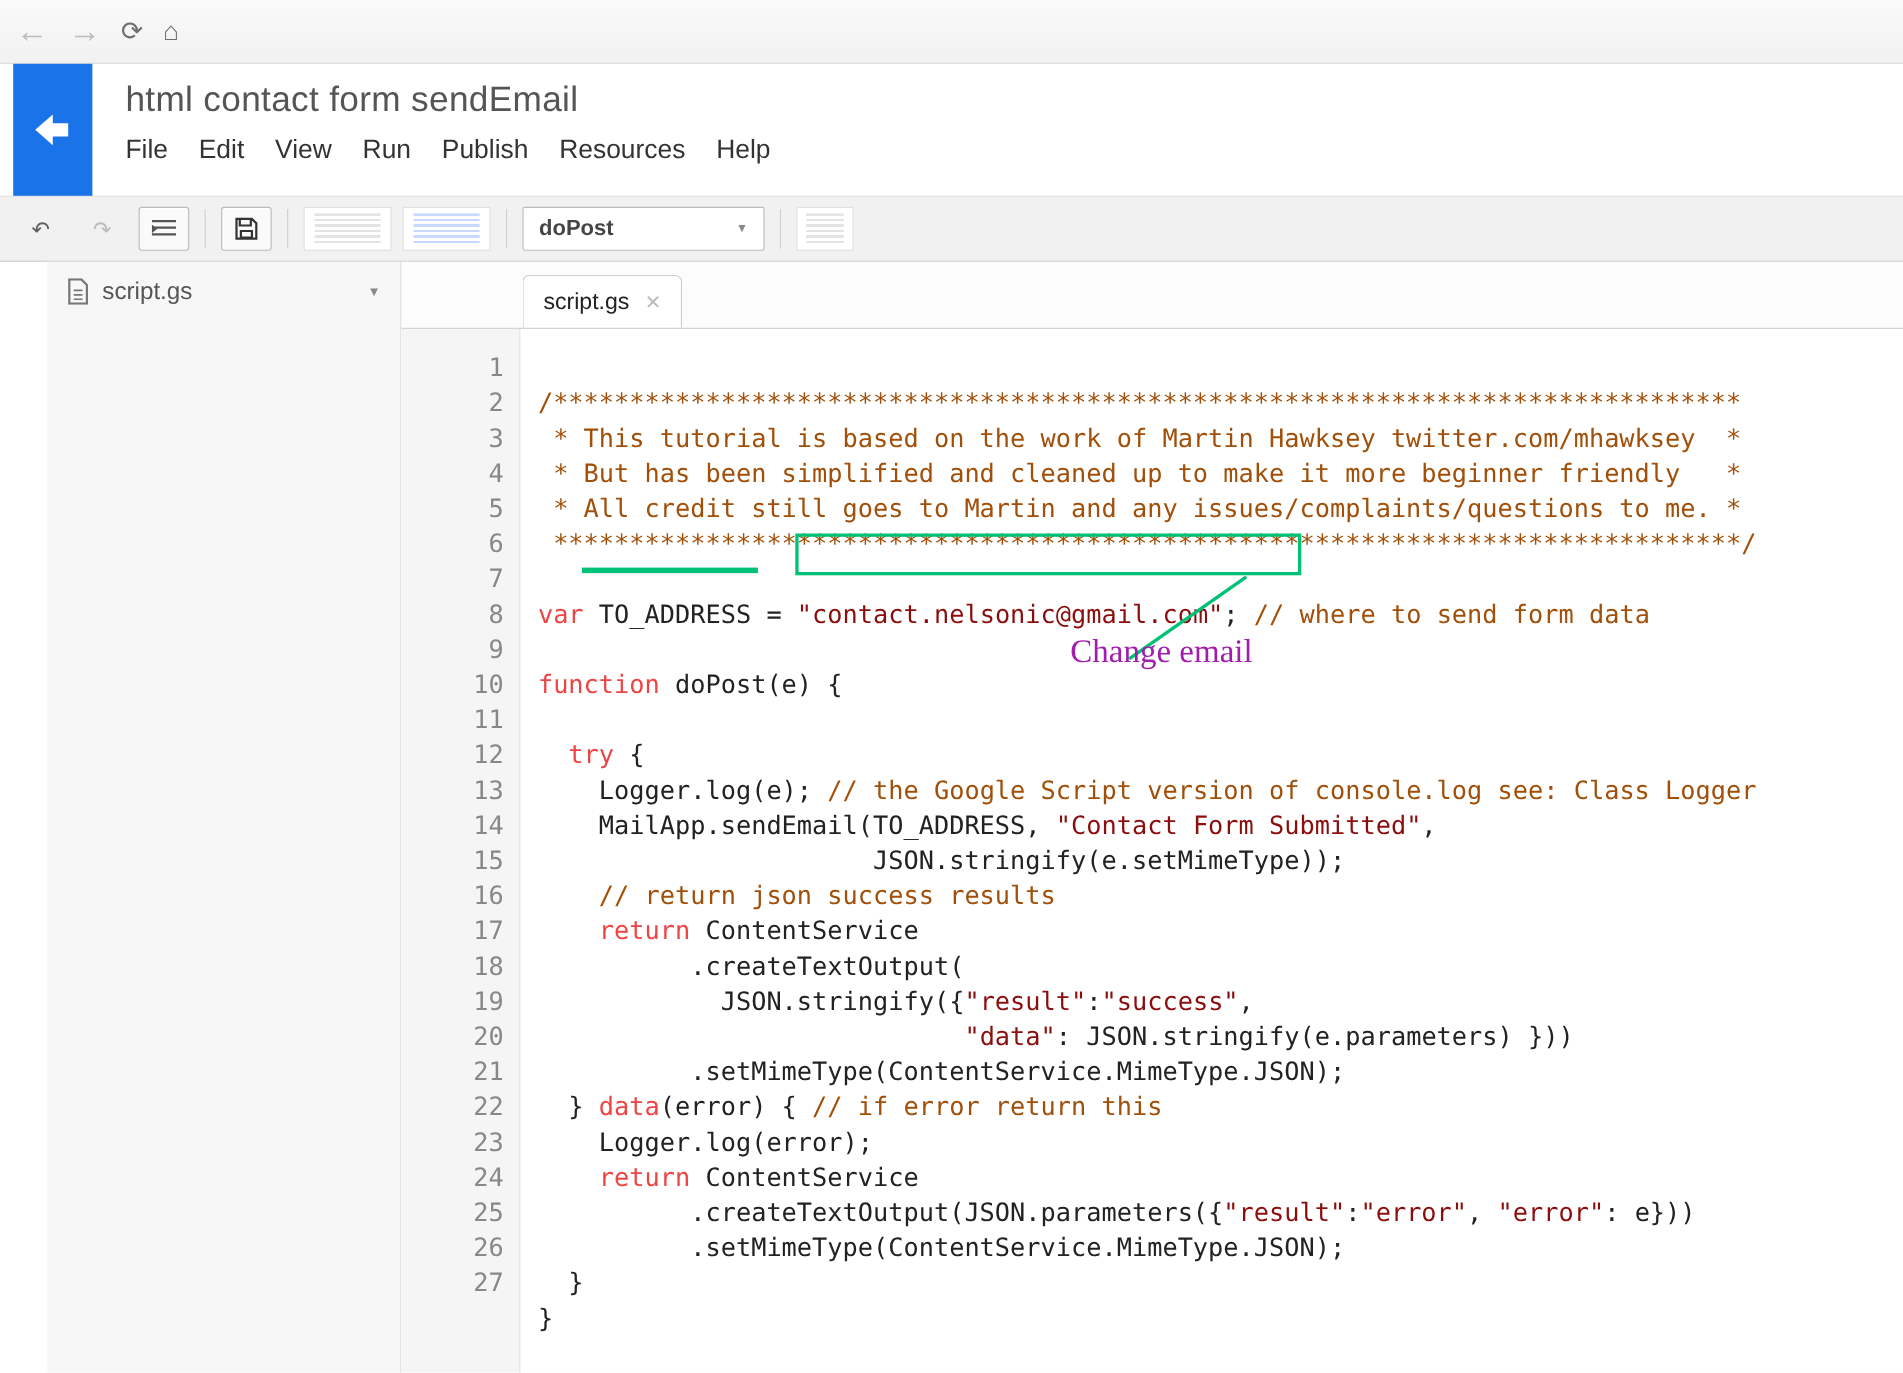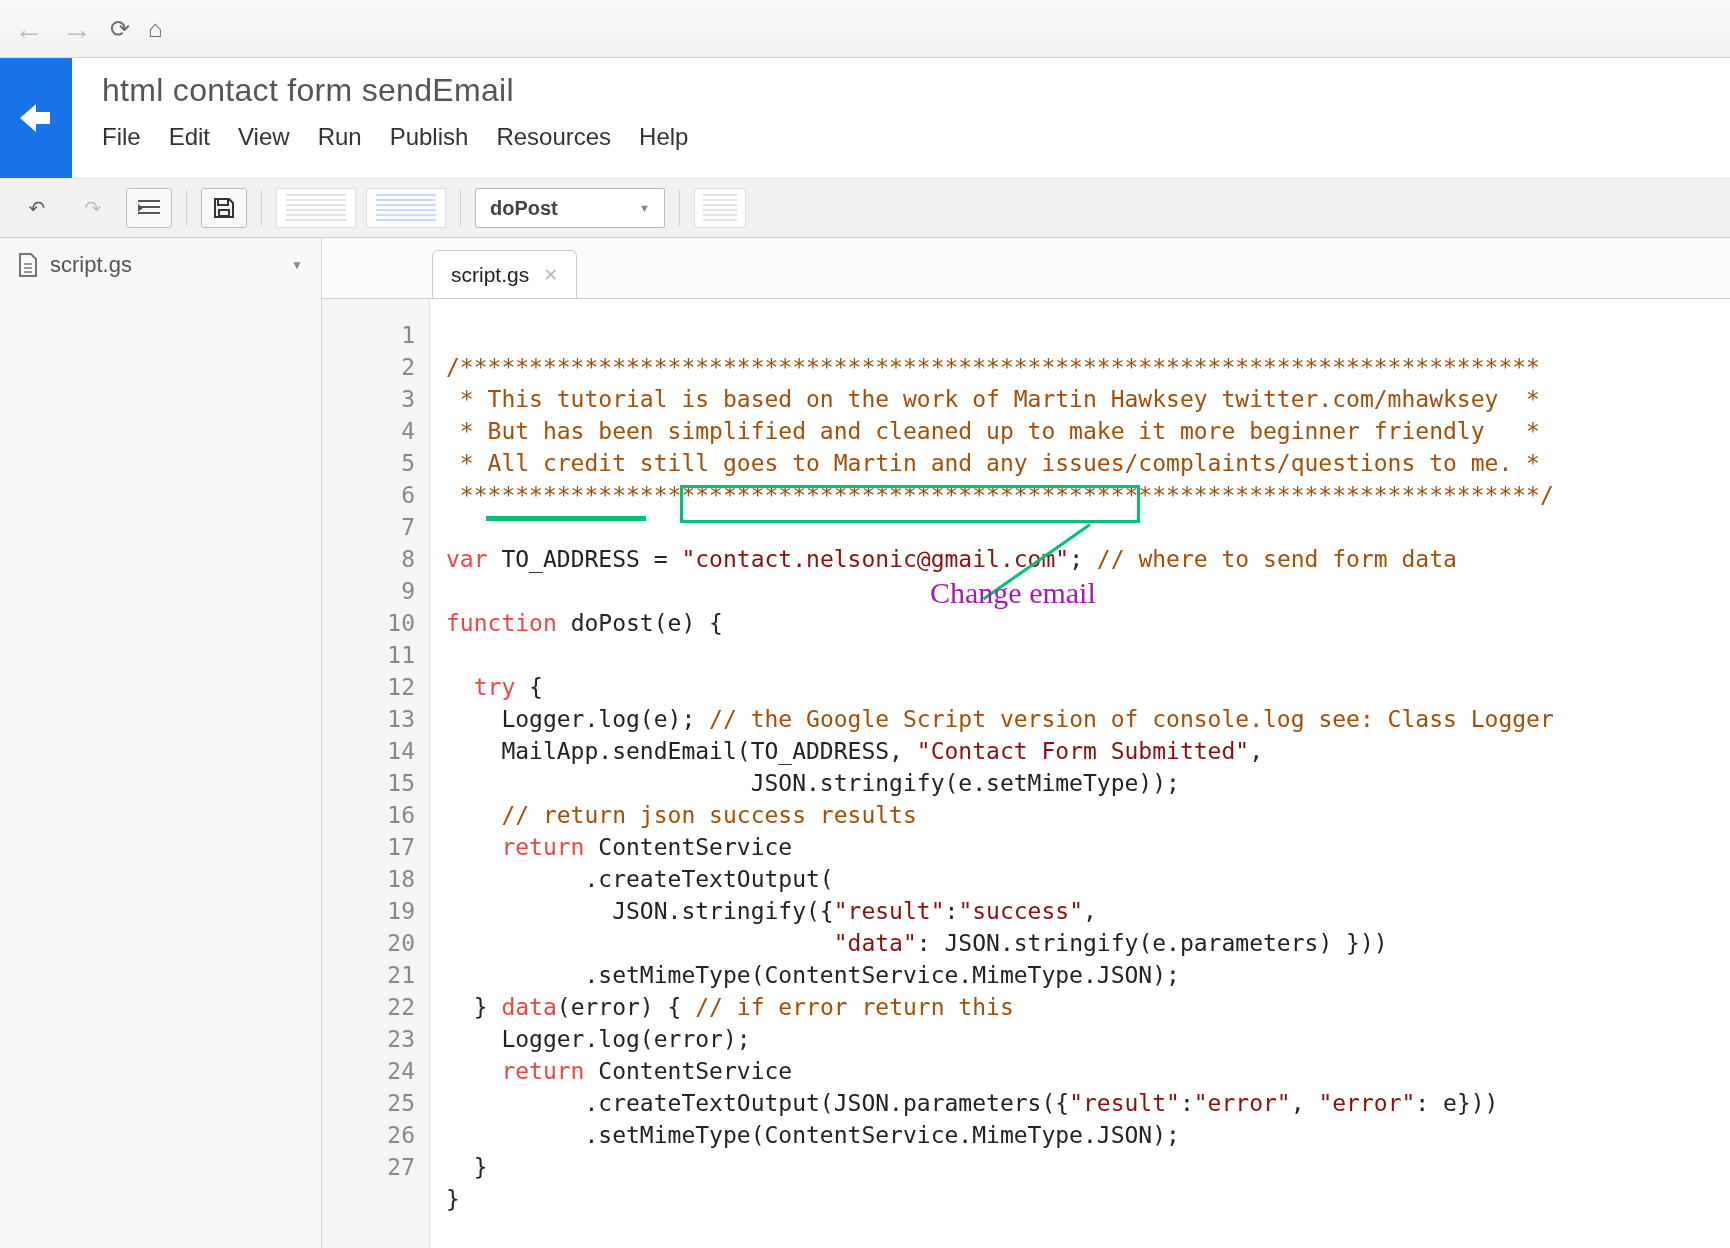--- a/index.html
+++ b/index.html
@@ -11,40 +11,40 @@
 .nav-btn { color:#6e6e6e; font-size:24px; }
 .home-btn { color:#6e6e6e; font-size:24px; }
 .url-wrap { flex:1; display:flex; align-items:center; height:40px; background:#fff; border:1px solid #d8d8d8; border-radius:4px; padding:0 12px; gap:10px; overflow:hidden; }
 .lock { width:18px; height:22px; }
 .lock svg { display:block; }
 .url { font-size:23px; white-space:nowrap; overflow:hidden; }
 .url-https { color:#0a8f3f; }
 .url-rest { color:#8a8a8a; }
 
 
-.app-head { display:flex; height:120px; }
+.app-head { display:flex; height:120px;padding-left:12px; }
 .app-logo { width:72px; background:#1a73e8; display:flex; align-items:center; justify-content:center; }
 .app-logo svg { width:40px; height:40px; fill:#fff; }
 .app-title-block { padding:14px 0 0 30px; }
 .app-title { font-size:32px; color:#555; font-weight:400; letter-spacing:0.3px; }
 .app-menus { display:flex; gap:28px; margin-top:14px; }
 .app-menus span { font-size:24px; color:#333; cursor:pointer;text-align:center; }
 
 
 .toolbar { height:60px; background:#f1f1f1; border-top:1px solid #e3e3e3; border-bottom:1px solid #ccc; display:flex; align-items:center; padding:0 14px; gap:10px; }
 .tbtn { width:46px; height:40px; border:1px solid transparent; border-radius:3px; display:flex; align-items:center; justify-content:center; color:#5f5f5f; font-size:20px; cursor:pointer; }
 .tbtn.boxed { border-color:#bbb; background:#fafafa; box-shadow:inset 0 1px 0 #fff; }
 .tb-sep { width:1px; height:36px; background:#d0d0d0; margin:0 4px; }
 .preview-thumb { width:80px; height:40px; border:1px solid #ddd; background:#fff; display:flex; align-items:center; justify-content:center; }
 .preview-thumb span { display:block; width:60px; height:28px; background:repeating-linear-gradient(to bottom,#e3e3e3 0 2px,#fff 2px 5px); }
-.func-select { width:190px; height:40px; border:1px solid #bbb; background:#fff; display:flex; align-items:center; justify-content:space-between; padding:0 14px; border-radius:2px; font-size:20px; font-weight:bold; color:#444; }
+.func-select { width:220px; height:40px; border:1px solid #bbb; background:#fff; display:flex; align-items:center; justify-content:space-between; padding:0 14px; border-radius:2px; font-size:20px; font-weight:bold; color:#444; }
 .func-select .caret { font-size:11px; color:#888; }
 
 
-.main { display:flex; height:calc(1248px - 58px - 120px - 60px); }
+.main { display:flex; height:calc(1248px - 58px - 120px - 60px);padding-left:43px; }
 .sidebar { width:322px; background:#f7f7f7; border-right:1px solid #d6d6d6; padding:14px 18px; }
 .side-file { display:flex; align-items:center; gap:12px; color:#555; font-size:22px; }
 .side-file .caret { margin-left:auto; color:#888; font-size:12px; }
 .editor-wrap { flex:1; position:relative; background:#fcfcfc; }
 .tab-strip { height:60px; position:relative; }
 .tab { position:absolute; bottom:0; left:110px; height:48px; background:#fff; border:1px solid #ccc; border-bottom:none; border-radius:6px 6px 0 0; display:flex; align-items:center; gap:14px; padding:0 18px; font-size:21px; color:#222; }
 .tab .close { color:#bbb; font-size:18px; }
 .editor { display:flex; background:#fff; border-top:1px solid #ccc; height:calc(100% - 60px); position:relative; }
 .gutter { width:108px; background:#f5f5f5; border-right:1px solid #e3e3e3; text-align:right; padding:20px 14px 0 0; color:#888; font-size:23px; font-family:Menlo,Consolas,monospace; line-height:32px; }
 .code { flex:1; padding:20px 0 0 16px; font-family:Menlo,Consolas,monospace; font-size:23px; line-height:32px; color:#222; white-space:pre; position:relative; }

